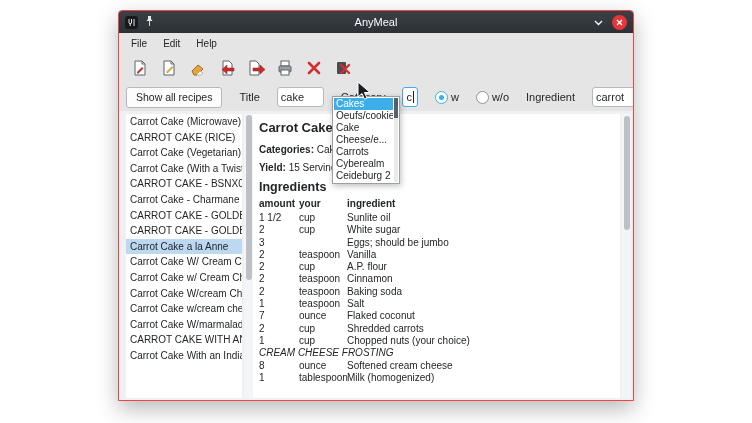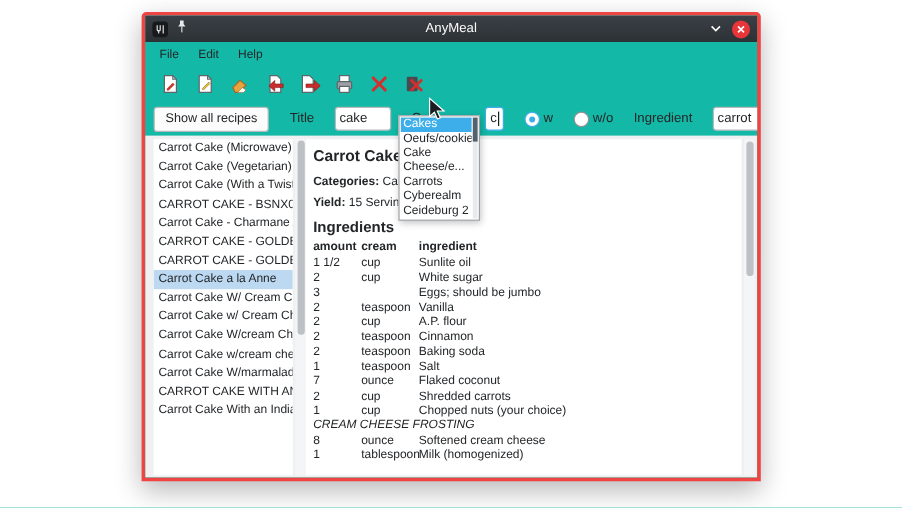--- a/index.html
+++ b/index.html
@@ -8,22 +8,22 @@
     background:#ffffff;
     font-family:"Liberation Sans", sans-serif;
     position:relative;
     overflow:hidden;
     color:#232629;
   }
 
   
   .window {
     position:absolute; left:118px; top:10px; width:516px; height:391px;
-    background:#14b8a6;
-    border:3px solid #ef4444;
+    background:#e5e5e5;
+    border:1px solid #ef4444;
     border-radius:4px 4px 0 0;
     box-shadow:0 8px 22px rgba(0,0,0,.28);
     display:flex; flex-direction:column;
     overflow:hidden;
   }
 
   
   .titlebar {
     flex:0 0 22px;
     background:linear-gradient(#3b4046,#2c3136);
@@ -218,20 +218,21 @@
       <span class="radio"></span>
       <span>w/o</span>
     </span>
     <span>Ingredient</span>
     <input class="text-input input-ingredient" readonly="" value="carrot" style="">
   </div>
 
   <div class="main">
     <div class="recipe-list">
         <div class="list-item">Carrot Cake (Microwave)</div>
+        <div class="list-item">CARROT CAKE (RICE)</div>
         <div class="list-item">Carrot Cake (Vegetarian)</div>
         <div class="list-item">Carrot Cake (With a Twist)</div>
         <div class="list-item">CARROT CAKE - BSNX01A</div>
         <div class="list-item">Carrot Cake - Charmane A...</div>
         <div class="list-item">CARROT CAKE - GOLDBECK</div>
         <div class="list-item">CARROT CAKE - GOLDBECK</div>
         <div class="list-item selected">Carrot Cake a la Anne</div>
         <div class="list-item">Carrot Cake W/ Cream Ch...</div>
         <div class="list-item">Carrot Cake w/ Cream Che...</div>
         <div class="list-item">Carrot Cake W/cream Che...</div>
@@ -252,21 +253,21 @@
       </div>
       <div class="meta-line">
         <span class="meta-label">Yield:</span>
         <span>15 Servings</span>
       </div>
       <div class="ingredients-heading">Ingredients</div>
       <table>
         <thead>
           <tr>
             <th class="col-amount">amount</th>
-            <th class="col-unit">cream</th>
+            <th class="col-unit">your</th>
             <th>ingredient</th>
           </tr>
         </thead>
         <tbody>
             <tr>
               <td>1 1/2</td>
               <td>cup</td>
               <td>Sunlite oil</td>
             </tr>
             <tr>

